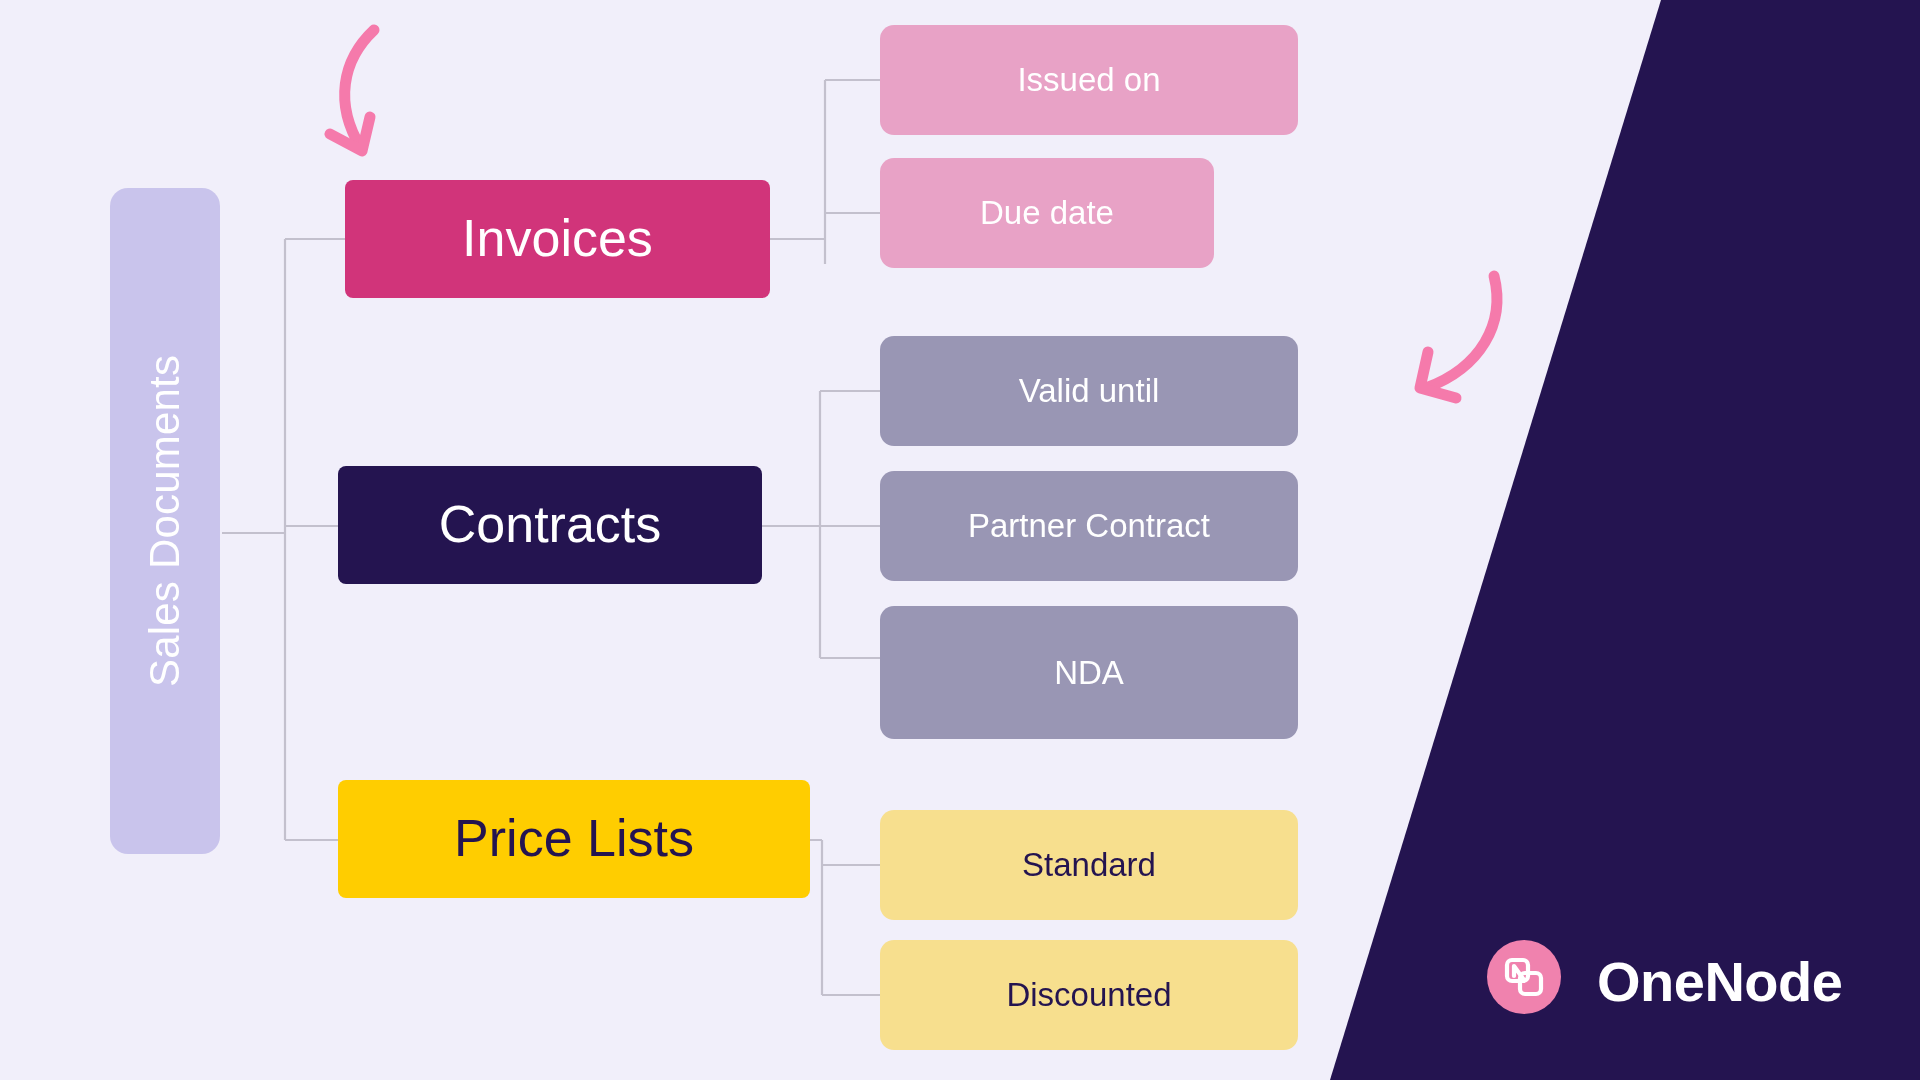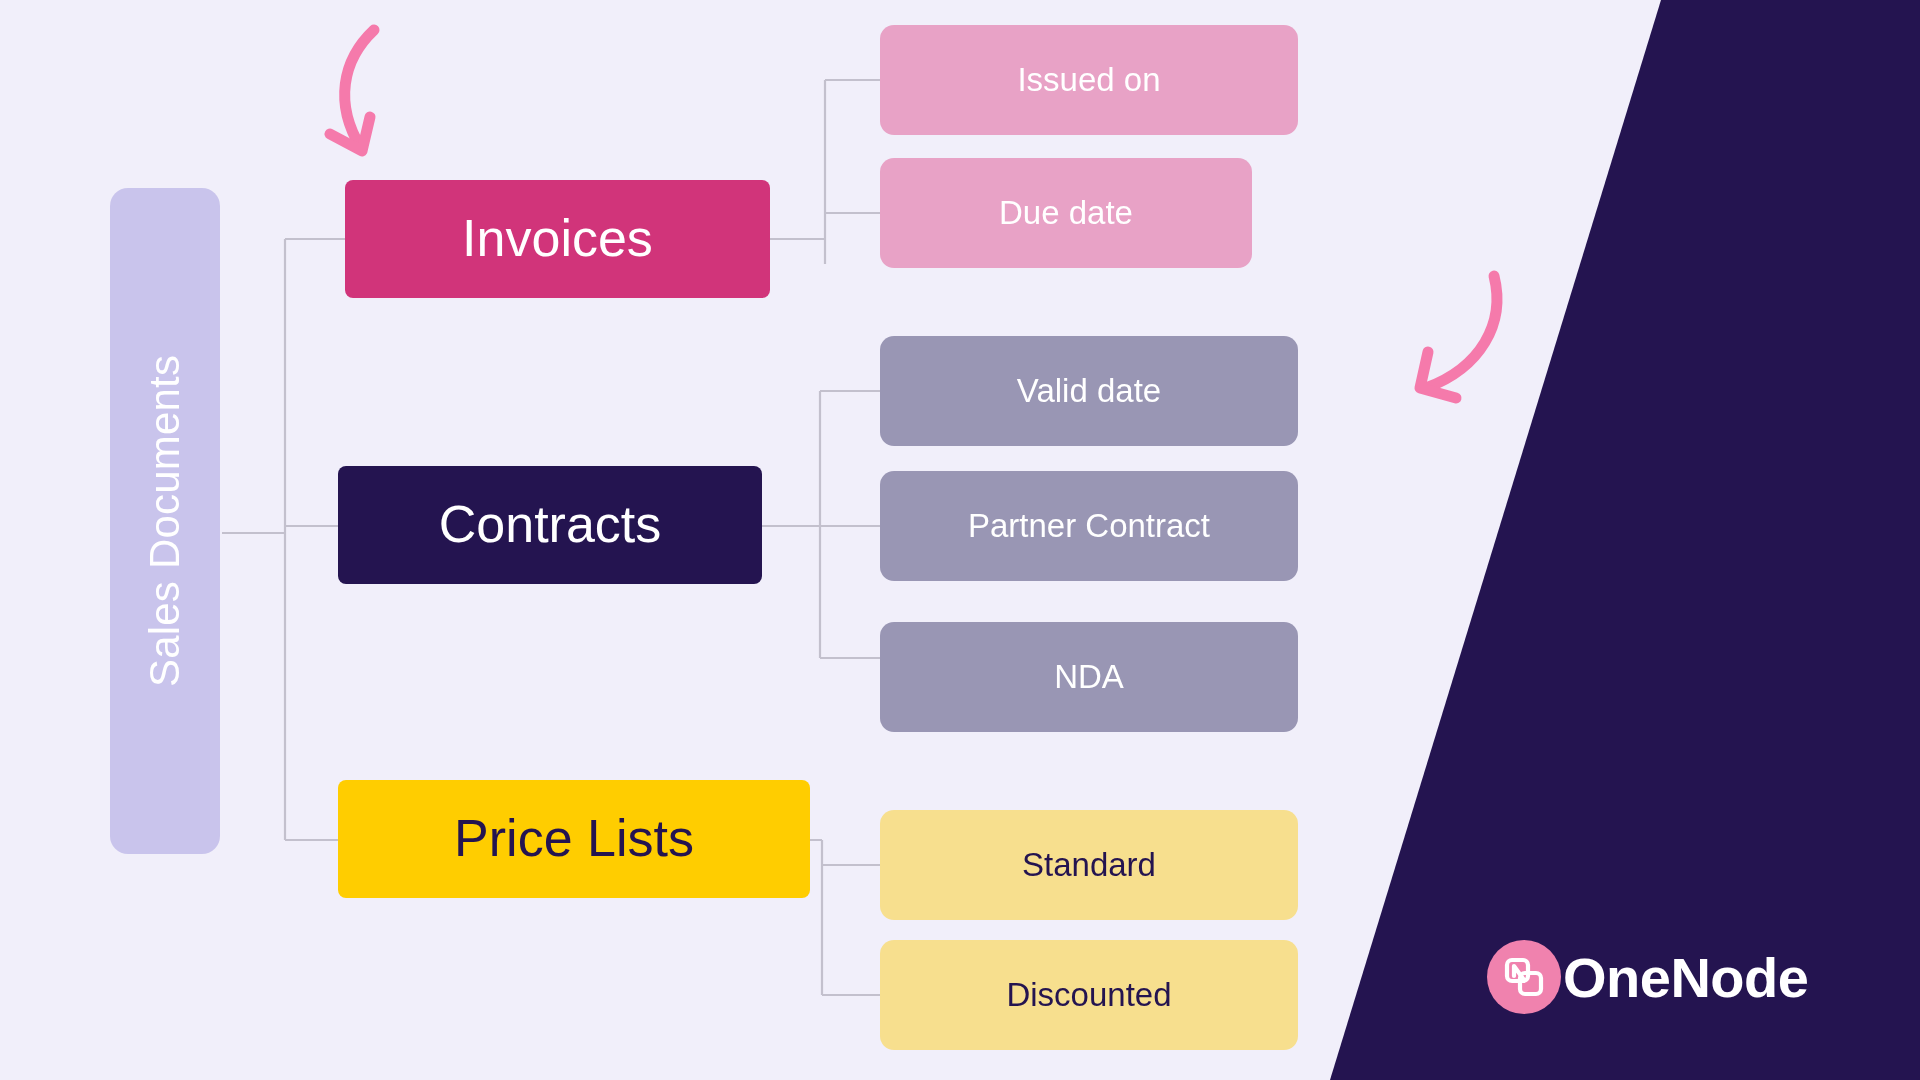--- a/index.html
+++ b/index.html
@@ -98,22 +98,22 @@
   }
   .arrow-a { left: 318px; top: 18px;  width: 130px; height: 155px; }
   .arrow-b { left: 1382px; top: 258px; width: 140px; height: 150px; }
 
   
   .brand {
     position: absolute;
     left: 1487px;
     top: 940px;
     display: flex;
-    align-items: center;
-    gap: 2px;
+    align-items: flex-end;
+    gap: 36px;
     z-index: 5;
   }
   .brand-mark {
     width: 74px;
     height: 74px;
     border-radius: 50%;
     background: #f082ae;
     display: flex;
     align-items: center;
     justify-content: center;
@@ -169,35 +169,35 @@
     <span>Sales Documents</span>
   </div>
 
   <div class="node node-l1 invoices" style="left:345px; top:180px; width:425px; height:118px;">
     <span>Invoices</span>
   </div>
 
   <div class="node node-l2 pink" style="left:880px; top:25px; width:418px; height:110px;">
     <span>Issued on</span>
   </div>
-  <div class="node node-l2 pink" style="left:880px; top:158px; width:372px; height:110px;">
+  <div class="node node-l2 pink" style="left:880px; top:158px; width:334px; height:110px;">
     <span>Due date</span>
   </div>
 
   <div class="node node-l1 contracts" style="left:338px; top:466px; width:424px; height:118px;">
     <span>Contracts</span>
   </div>
 
   <div class="node node-l2 purple" style="left:880px; top:336px; width:418px; height:110px;">
-    <span>Valid date</span>
+    <span>Valid until</span>
   </div>
   <div class="node node-l2 purple" style="left:880px; top:471px; width:418px; height:110px;">
     <span>Partner Contract</span>
   </div>
-  <div class="node node-l2 purple" style="left:880px; top:622px; width:418px; height:110px;">
+  <div class="node node-l2 purple" style="left:880px; top:606px; width:418px; height:133px;">
     <span>NDA</span>
   </div>
 
   <div class="node node-l1 pricelists" style="left:338px; top:780px; width:472px; height:118px;">
     <span>Price Lists</span>
   </div>
 
   <div class="node node-l2 yellow" style="left:880px; top:810px; width:418px; height:110px;">
     <span>Standard</span>
   </div>

